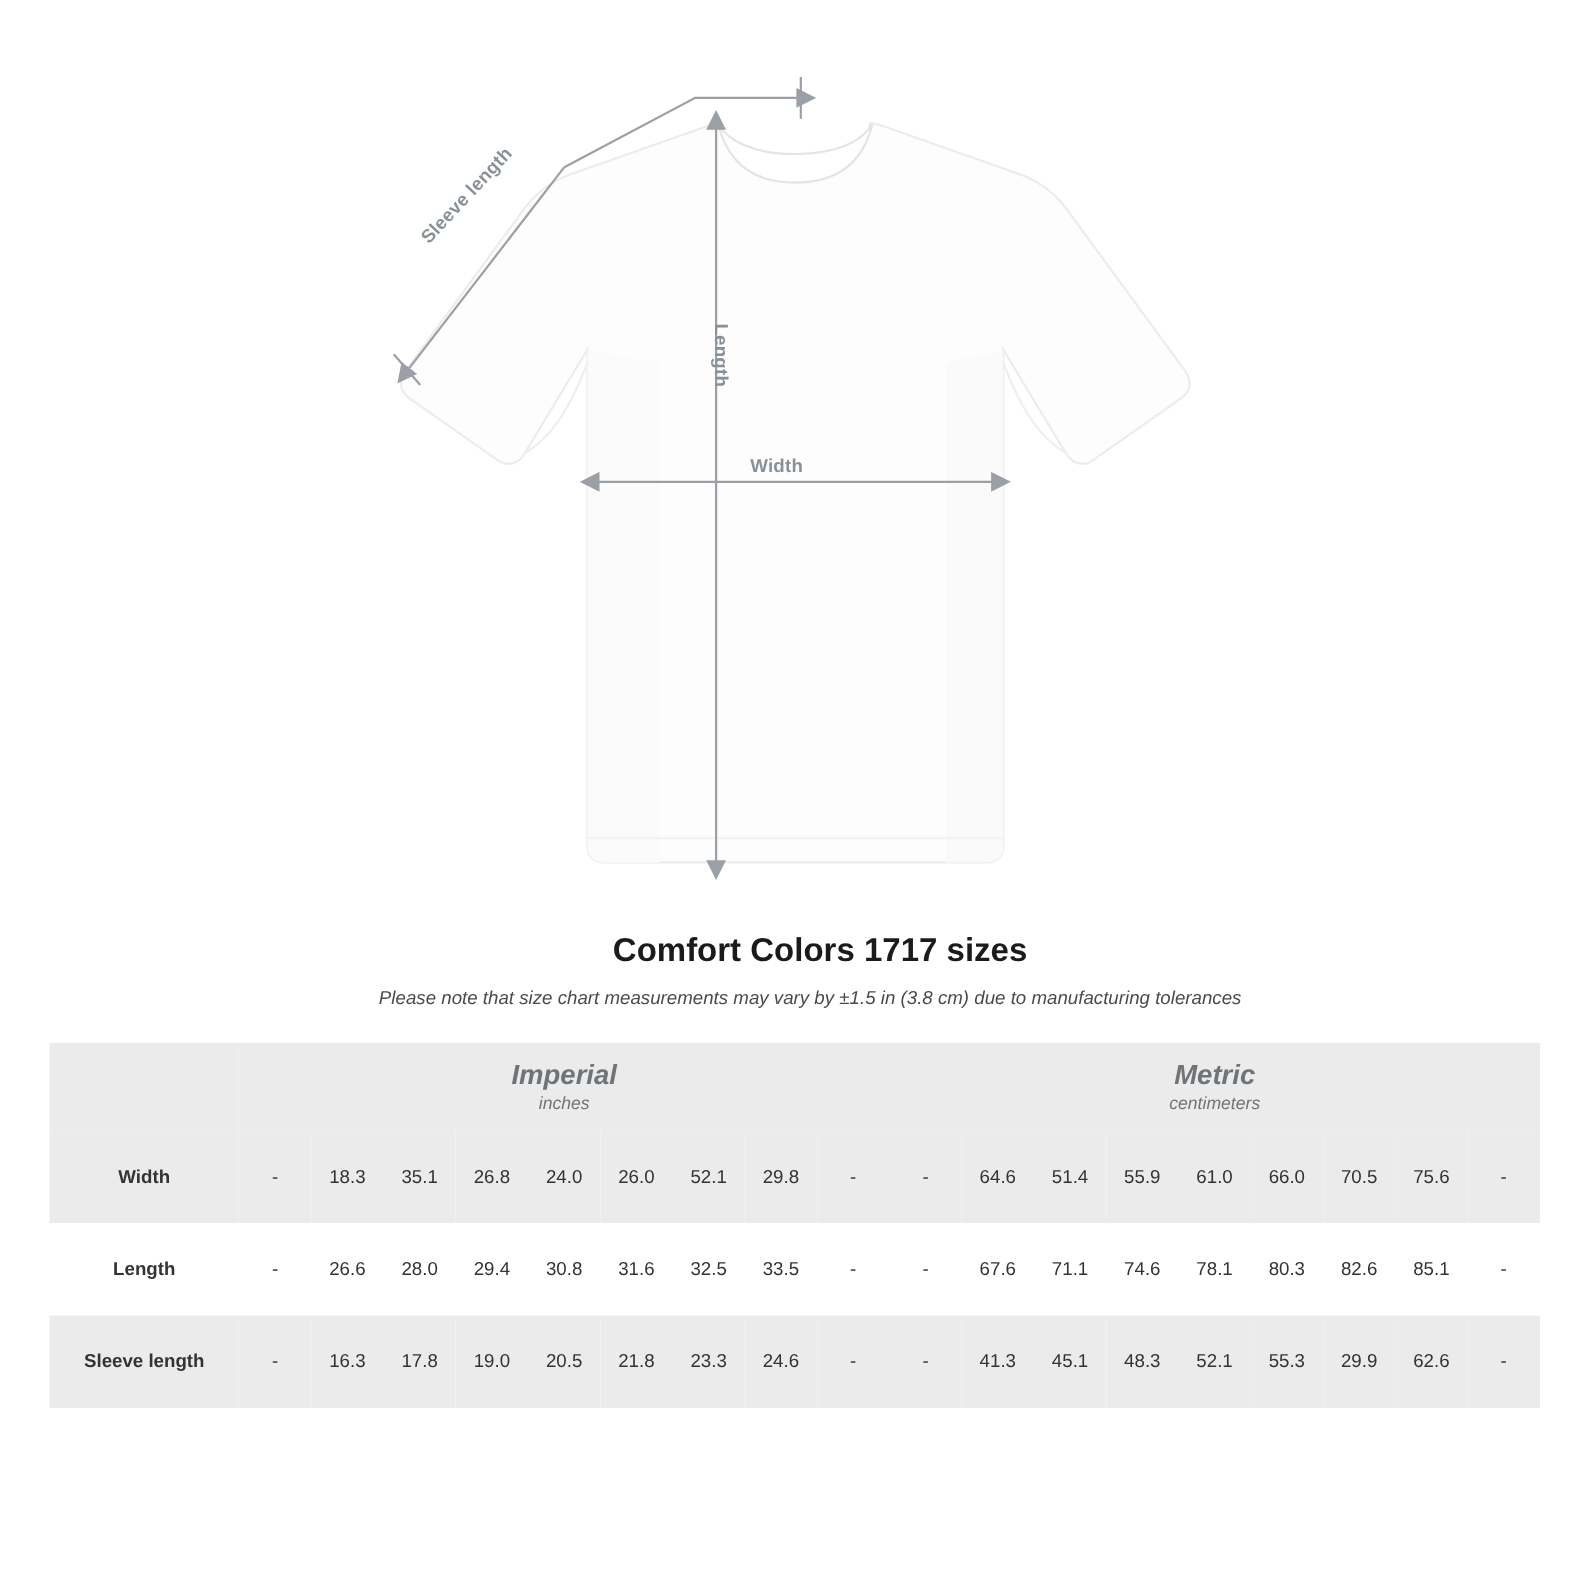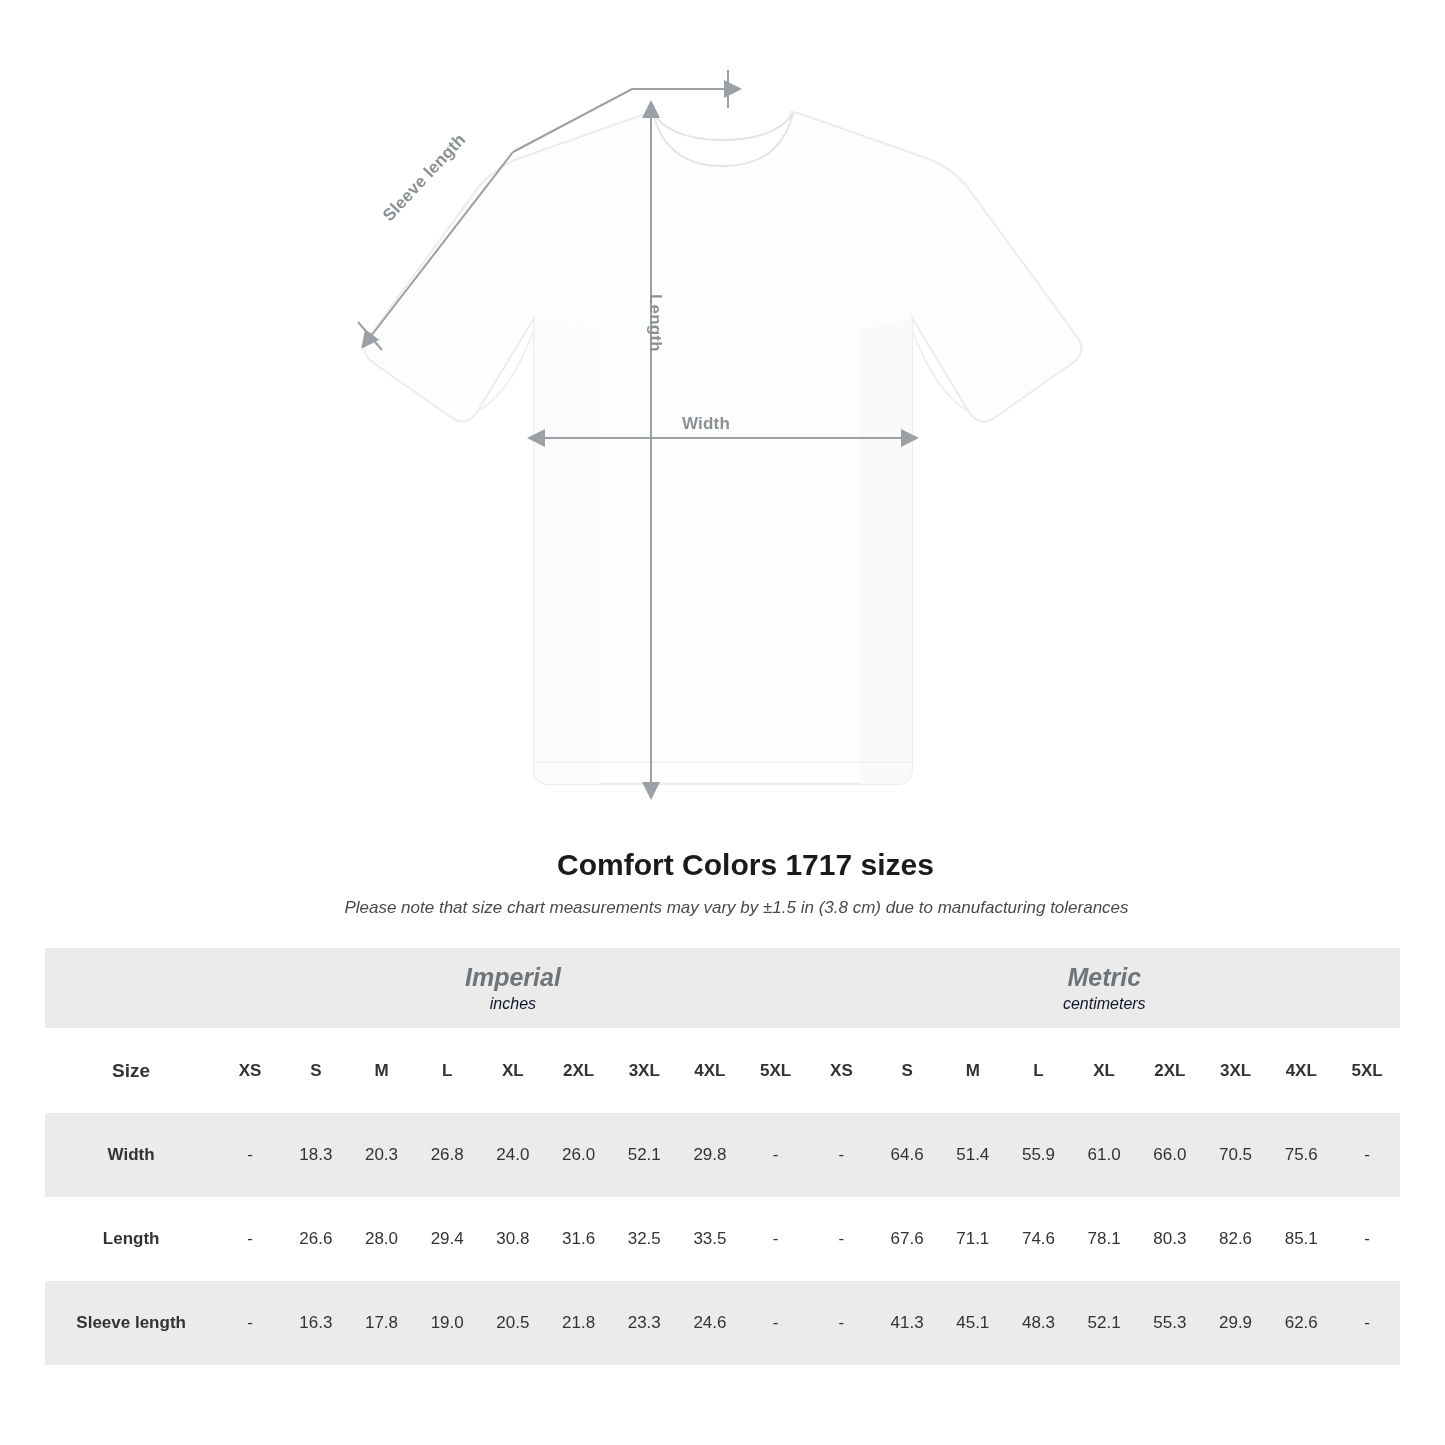--- a/index.html
+++ b/index.html
@@ -98,21 +98,21 @@
     font-size: 25px;
     font-style: italic;
     font-weight: bold;
     color: #6f7479;
     display: block;
     line-height: 1.15;
   }
   .unit-sub {
     font-size: 16px;
     font-style: italic;
-    color: #0f172a;
+    color: #737373;
     display: block;
     margin-top: 4px;
   }
   .head-row td {
     background: #ffffff;
     height: 85px;
     font-weight: bold;
     font-size: 18px;
     color: #2c2c2c;
   }
@@ -237,47 +237,26 @@
         <td colspan="9">
           <span class="unit-name">Imperial</span>
           <span class="unit-sub">inches</span>
         </td>
         <td colspan="9">
           <span class="unit-name">Metric</span>
           <span class="unit-sub">centimeters</span>
         </td>
       </tr>
 
-      <tr class="head-row">
-        <td class="rowlabel-head">Size</td>
-        <td>XS</td>
-        <td>S</td>
-        <td>M</td>
-        <td>L</td>
-        <td>XL</td>
-        <td>2XL</td>
-        <td>3XL</td>
-        <td>4XL</td>
-        <td>5XL</td>
-        <td>XS</td>
-        <td>S</td>
-        <td>M</td>
-        <td>L</td>
-        <td>XL</td>
-        <td>2XL</td>
-        <td>3XL</td>
-        <td>4XL</td>
-        <td>5XL</td>
-      </tr>
 
       <tr class="data-row shaded">
         <td class="rowlabel">Width</td>
         <td>-</td>
         <td>18.3</td>
-        <td>20.3</td>
+        <td>35.1</td>
         <td>26.8</td>
         <td>24.0</td>
         <td>26.0</td>
         <td>52.1</td>
         <td>29.8</td>
         <td>-</td>
         <td>-</td>
         <td>64.6</td>
         <td>51.4</td>
         <td>55.9</td>

